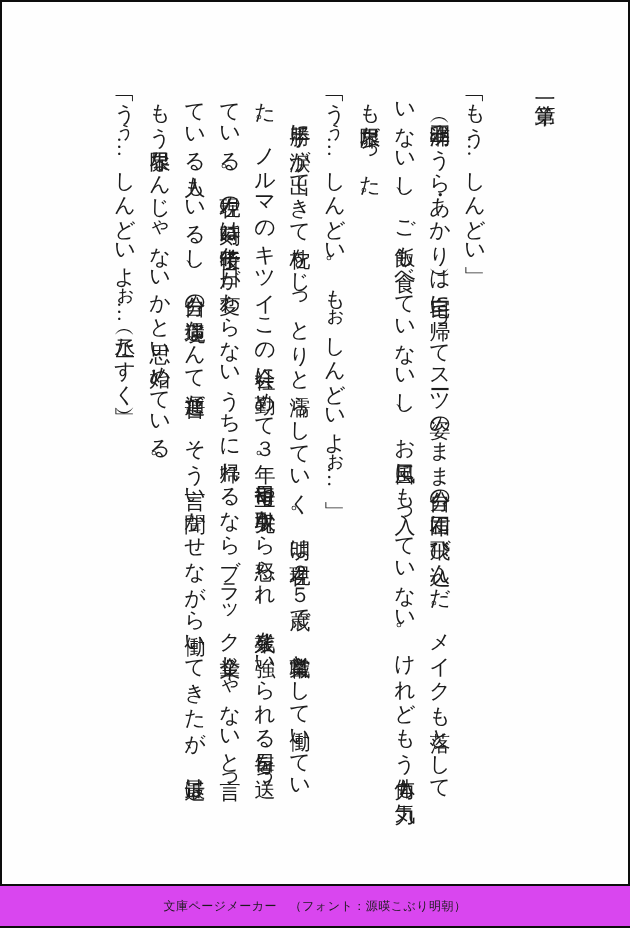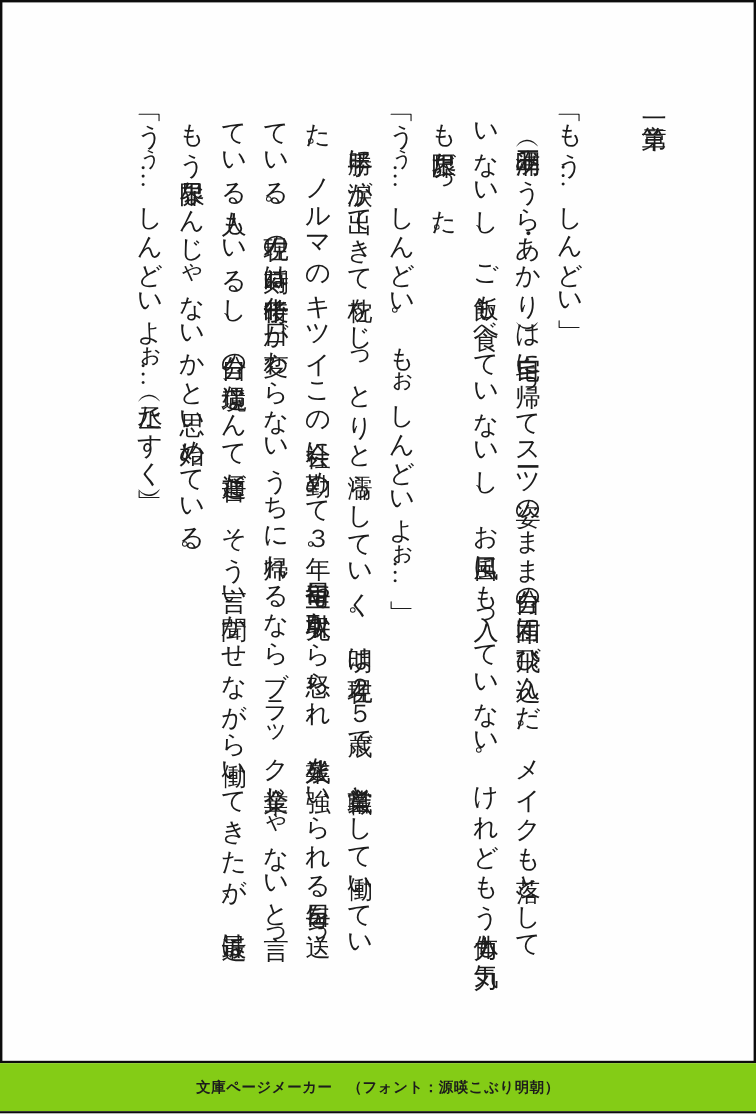--- a/index.html
+++ b/index.html
@@ -59,22 +59,21 @@
     left: 0;
     top: 886px;
     width: 630px;
     height: 40px;
     display: flex;
     align-items: center;
     justify-content: center;
     font-size: 12px;
     letter-spacing: 0.5px;
     color: #1c1c1c;
-    background: #84cc16;
-    font-weight: bold;
+    background: #d946ef;
   }
   
   .bottom-edge {
     position: absolute;
     left: 0;
     bottom: 0;
     width: 630px;
     height: 2px;
     background: #0d0d0d;
   }

